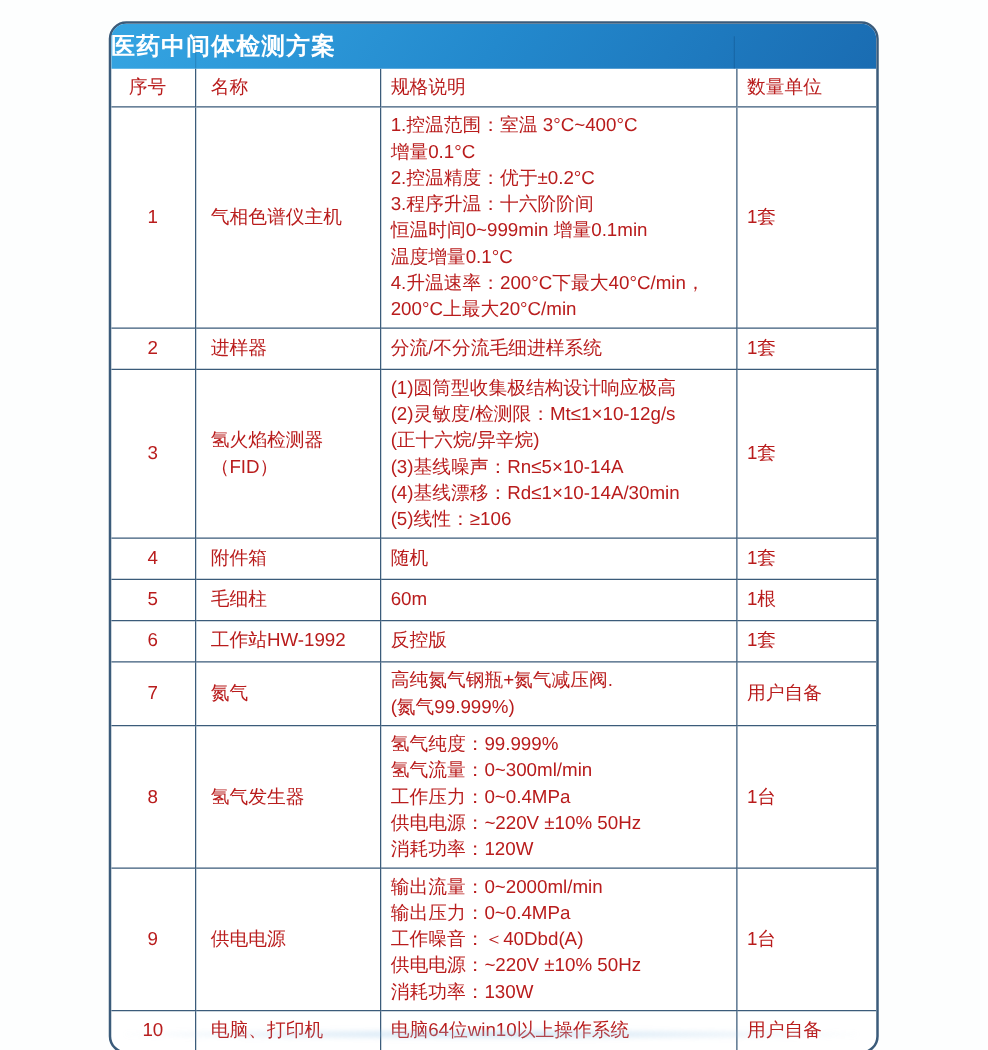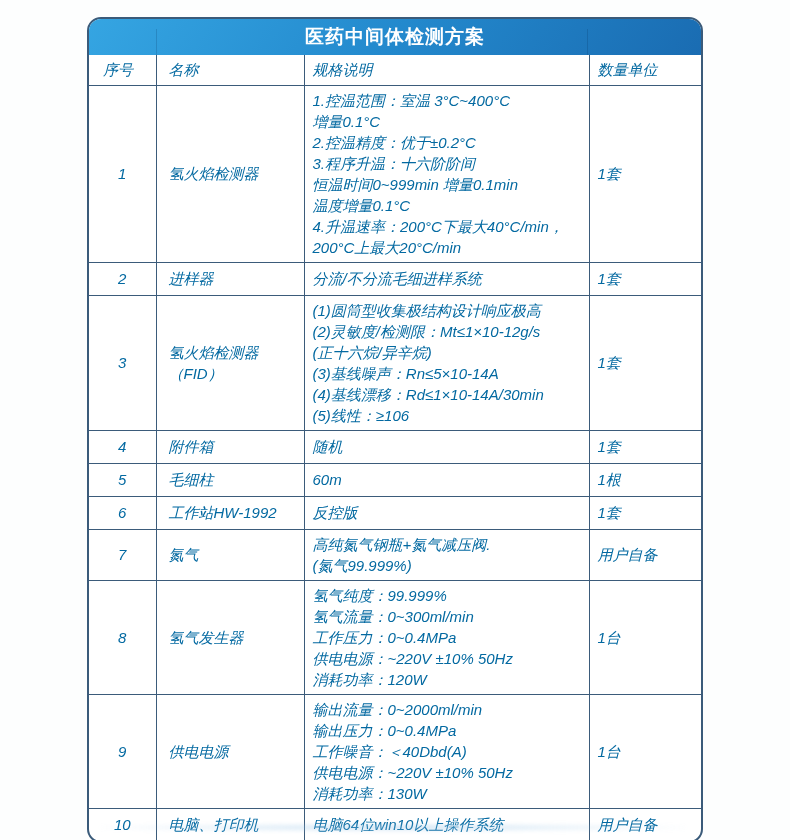--- a/index.html
+++ b/index.html
@@ -17,21 +17,21 @@
     width:612px;
     border:2px solid #3b5b7a;
     border-radius:14px;
     overflow:hidden;
     background:#fff;
   }
   .title-bar{
     position:relative;
     height:36px;
     background:linear-gradient(125deg,#35a5e2 0%,#2389cd 50%,#1a6cb2 100%);
-    display:flex;align-items:center;justify-content:center;
+    display:flex;align-items:center;justify-content:flex-start;
   }
   .title-bar .title-text{
     color:#fff;
     font-size:19px;
     font-weight:bold;
     letter-spacing:1px;
   }
   .title-divider{
     position:absolute;top:10px;bottom:0;width:1px;
     background:rgba(0,40,80,0.18);
@@ -48,22 +48,21 @@
   col.c-name{width:148px;}
   col.c-spec{width:285px;}
   col.c-qty{width:112px;}
   th,td{
     border:1px solid #3b5b7a;
     vertical-align:middle;
     padding:4px 8px;
     line-height:21px;
     font-weight:normal;
     text-align:left;
-    color:#0369a1;
-    font-style:italic;
+    color:#b91c1c;
   }
   tr{height:33px;}
   thead tr{height:30px;}
   th{font-size:15px;}
   td.cell-no{text-align:center;padding:4px 2px;}
   th.cell-no{padding-left:14px;text-align:left;}
   td.cell-name{padding-left:12px;}
   th.cell-name{padding-left:12px;}
   td.cell-spec .spec-line{white-space:nowrap;}
   
@@ -98,21 +97,21 @@
       <tr>
         <th class="cell-no">序号</th>
         <th class="cell-name">名称</th>
         <th class="cell-spec">规格说明</th>
         <th class="cell-qty">数量单位</th>
       </tr>
     </thead>
     <tbody>
         <tr>
           <td class="cell-no">1</td>
-          <td class="cell-name">氢火焰检测器</td>
+          <td class="cell-name">气相色谱仪主机</td>
           <td class="cell-spec">
             <div class="spec-line">1.控温范围：室温 3°C~400°C</div>
             <div class="spec-line">增量0.1°C</div>
             <div class="spec-line">2.控温精度：优于±0.2°C</div>
             <div class="spec-line">3.程序升温：十六阶阶间</div>
             <div class="spec-line">恒温时间0~999min 增量0.1min</div>
             <div class="spec-line">温度增量0.1°C</div>
             <div class="spec-line">4.升温速率：200°C下最大40°C/min，</div>
             <div class="spec-line">200°C上最大20°C/min</div>
           </td>

